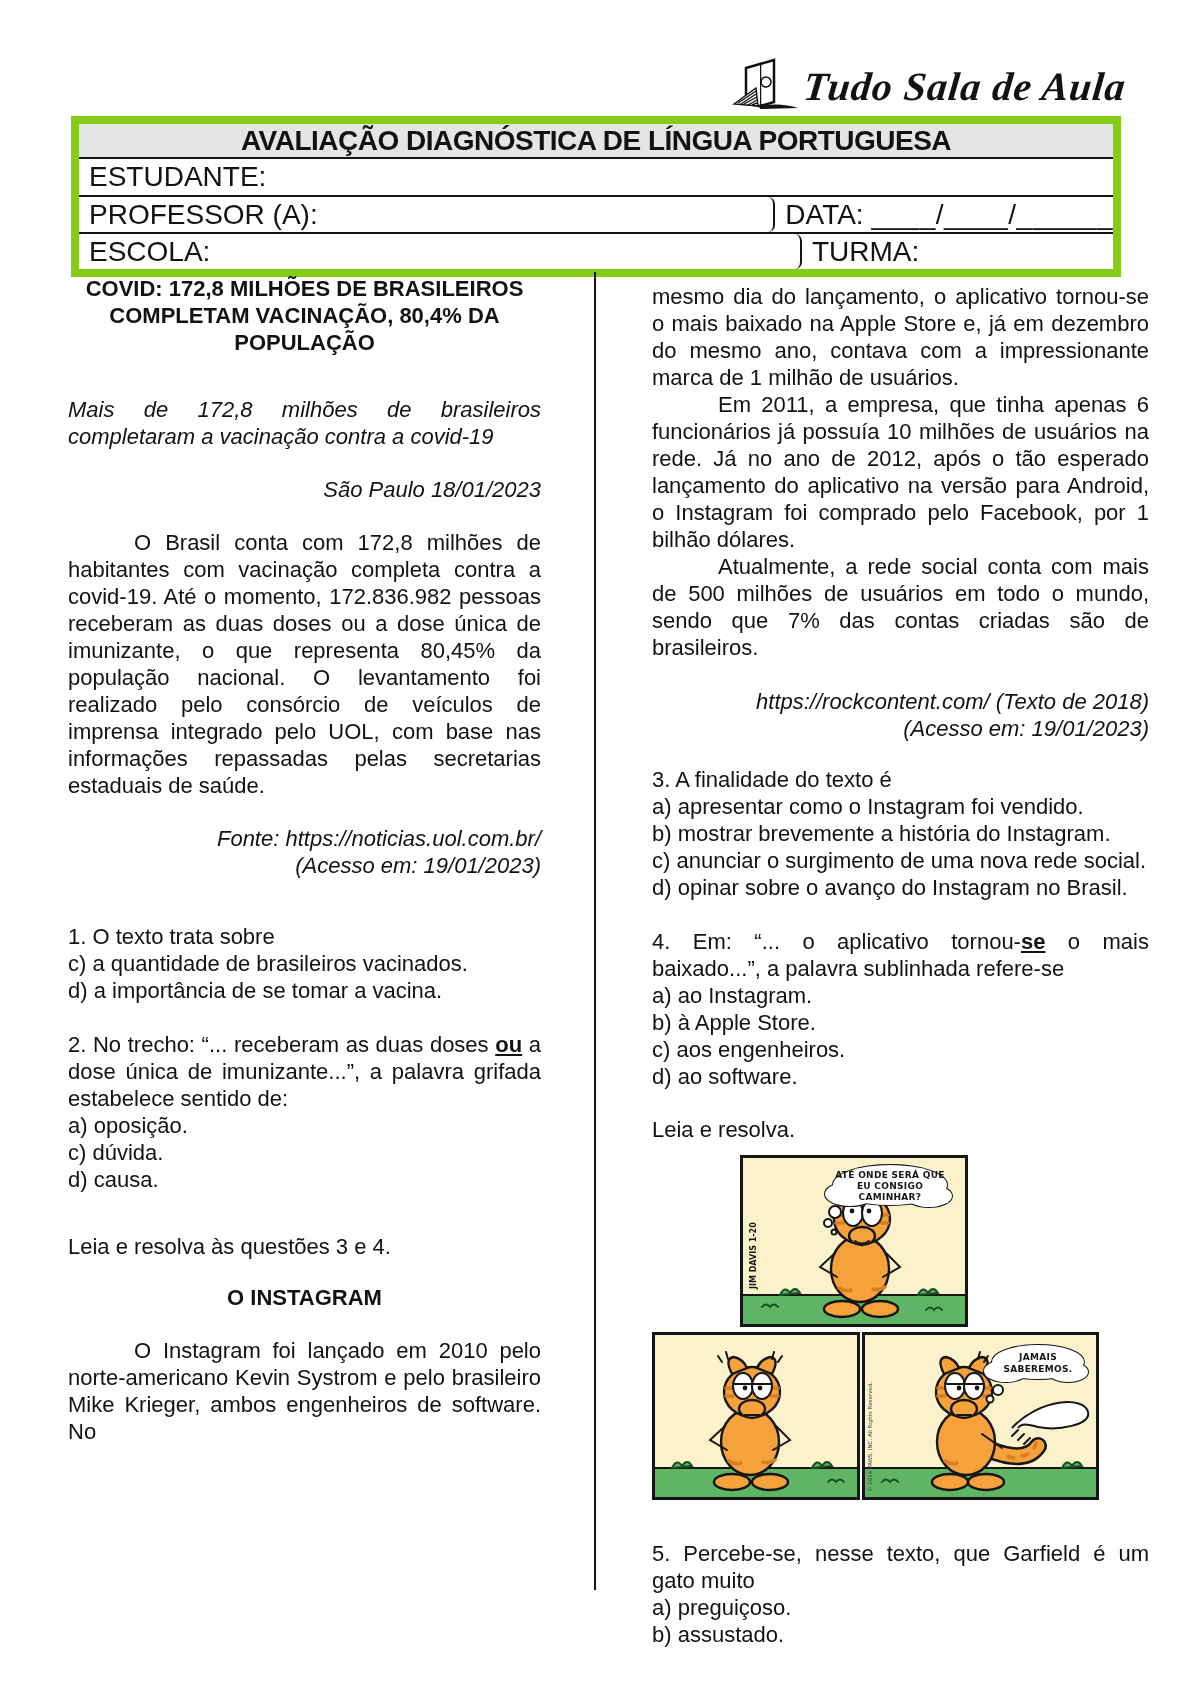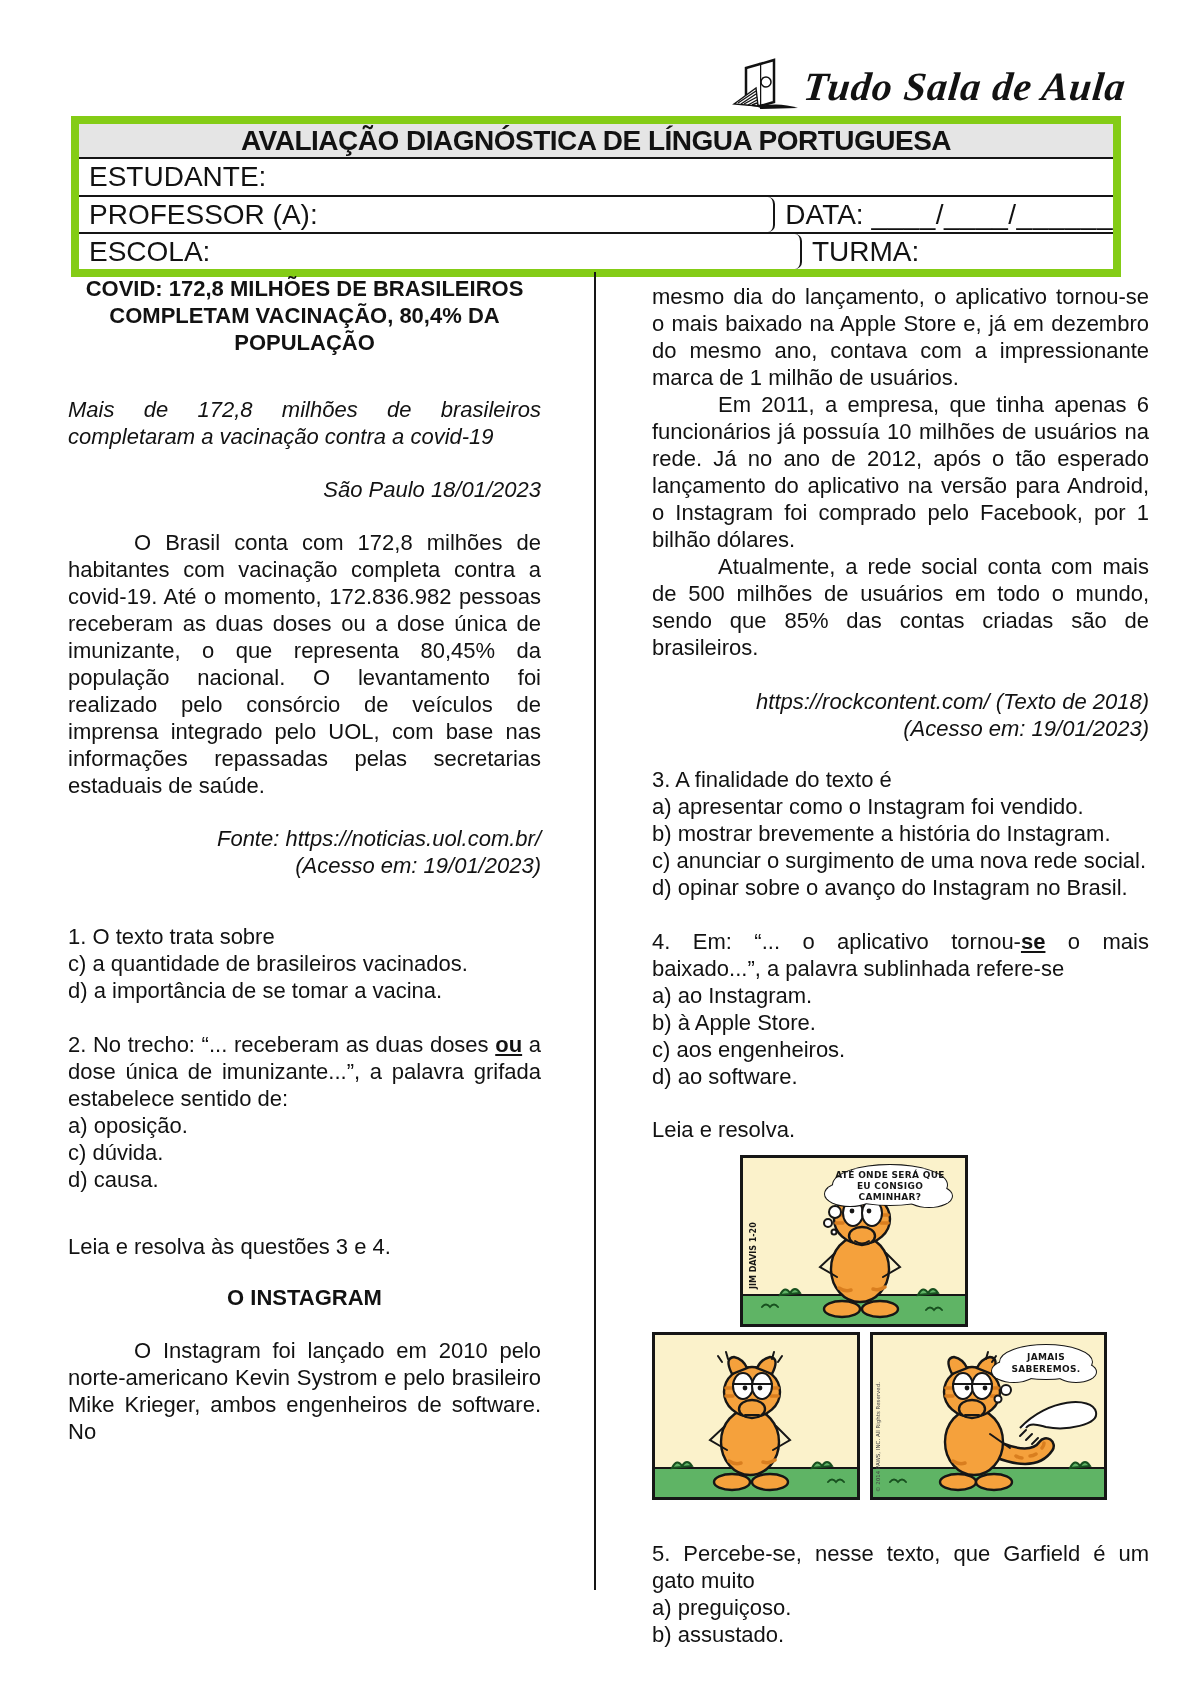--- a/index.html
+++ b/index.html
@@ -56,21 +56,21 @@
   .m-para3{margin-top:26px;}
   .m-rtop{margin-top:28px;}
   .m-rsource{margin-top:27px;}
   .m-q3{margin-top:24px;}
   .m-q4{margin-top:27px;}
   .m-instr3{margin-top:26px;}
   .m-comic{margin-top:12px;}
   .m-q5{margin-top:40px;}
   
   .comic-row1{margin-left:88px;}
-  .comic-row2{display:flex;gap:10px;margin-top:5px;align-items:flex-end;}
+  .comic-row2{display:flex;gap:2px;margin-top:5px;align-items:flex-end;}
   .comic svg{display:block;}
   .panel-border{fill:var(--cream);stroke:#161616;stroke-width:3;}
   .grass{fill:var(--grass);}
   .horizon{stroke:#161616;stroke-width:2;}
   .bush{fill:var(--grass);stroke:#18501f;stroke-width:2;}
   .squiggle{fill:none;stroke:#18501f;stroke-width:2;stroke-linecap:round;}
   .fur{fill:var(--cat);stroke:#161616;stroke-width:2.4;}
   .eye{fill:#ffffff;stroke:#161616;stroke-width:2;}
   .pupil{fill:#161616;}
   .stripe{stroke:var(--stripe);stroke-width:3.5;fill:none;stroke-linecap:round;}
@@ -159,21 +159,21 @@
   <div class="m-instr2">Leia e resolva às questões 3 e 4.</div>
 
   <div class="block-title m-title2">O INSTAGRAM</div>
 
   <div class="indent m-para3">O Instagram foi lançado em 2010 pelo norte-americano Kevin Systrom e pelo brasileiro Mike Krieger, ambos engenheiros de software. No</div>
 </div>
 
 <div class="col col-right">
   <div class="m-rtop">mesmo dia do lançamento, o aplicativo tornou-se o mais baixado na Apple Store e, já em dezembro do mesmo ano, contava com a impressionante marca de 1 milhão de usuários.</div>
   <div class="indent">Em 2011, a empresa, que tinha apenas 6 funcionários já possuía 10 milhões de usuários na rede. Já no ano de 2012, após o tão esperado lançamento do aplicativo na versão para Android, o Instagram foi comprado pelo Facebook, por 1 bilhão dólares.</div>
-  <div class="indent">Atualmente, a rede social conta com mais de 500 milhões de usuários em todo o mundo, sendo que 85% das contas criadas são de brasileiros.</div>
+  <div class="indent">Atualmente, a rede social conta com mais de 500 milhões de usuários em todo o mundo, sendo que 7% das contas criadas são de brasileiros.</div>
 
   <div class="rightal italic m-rsource">
     <div>https://rockcontent.com/ (Texto de 2018)</div>
     <div>(Acesso em: 19/01/2023)</div>
   </div>
 
   <div class="m-q3">
     <div class="opt">3. A finalidade do texto é</div>
     <div class="opt">a) apresentar como o Instagram foi vendido.</div>
     <div class="opt">b) mostrar brevemente a história do Instagram.</div>

